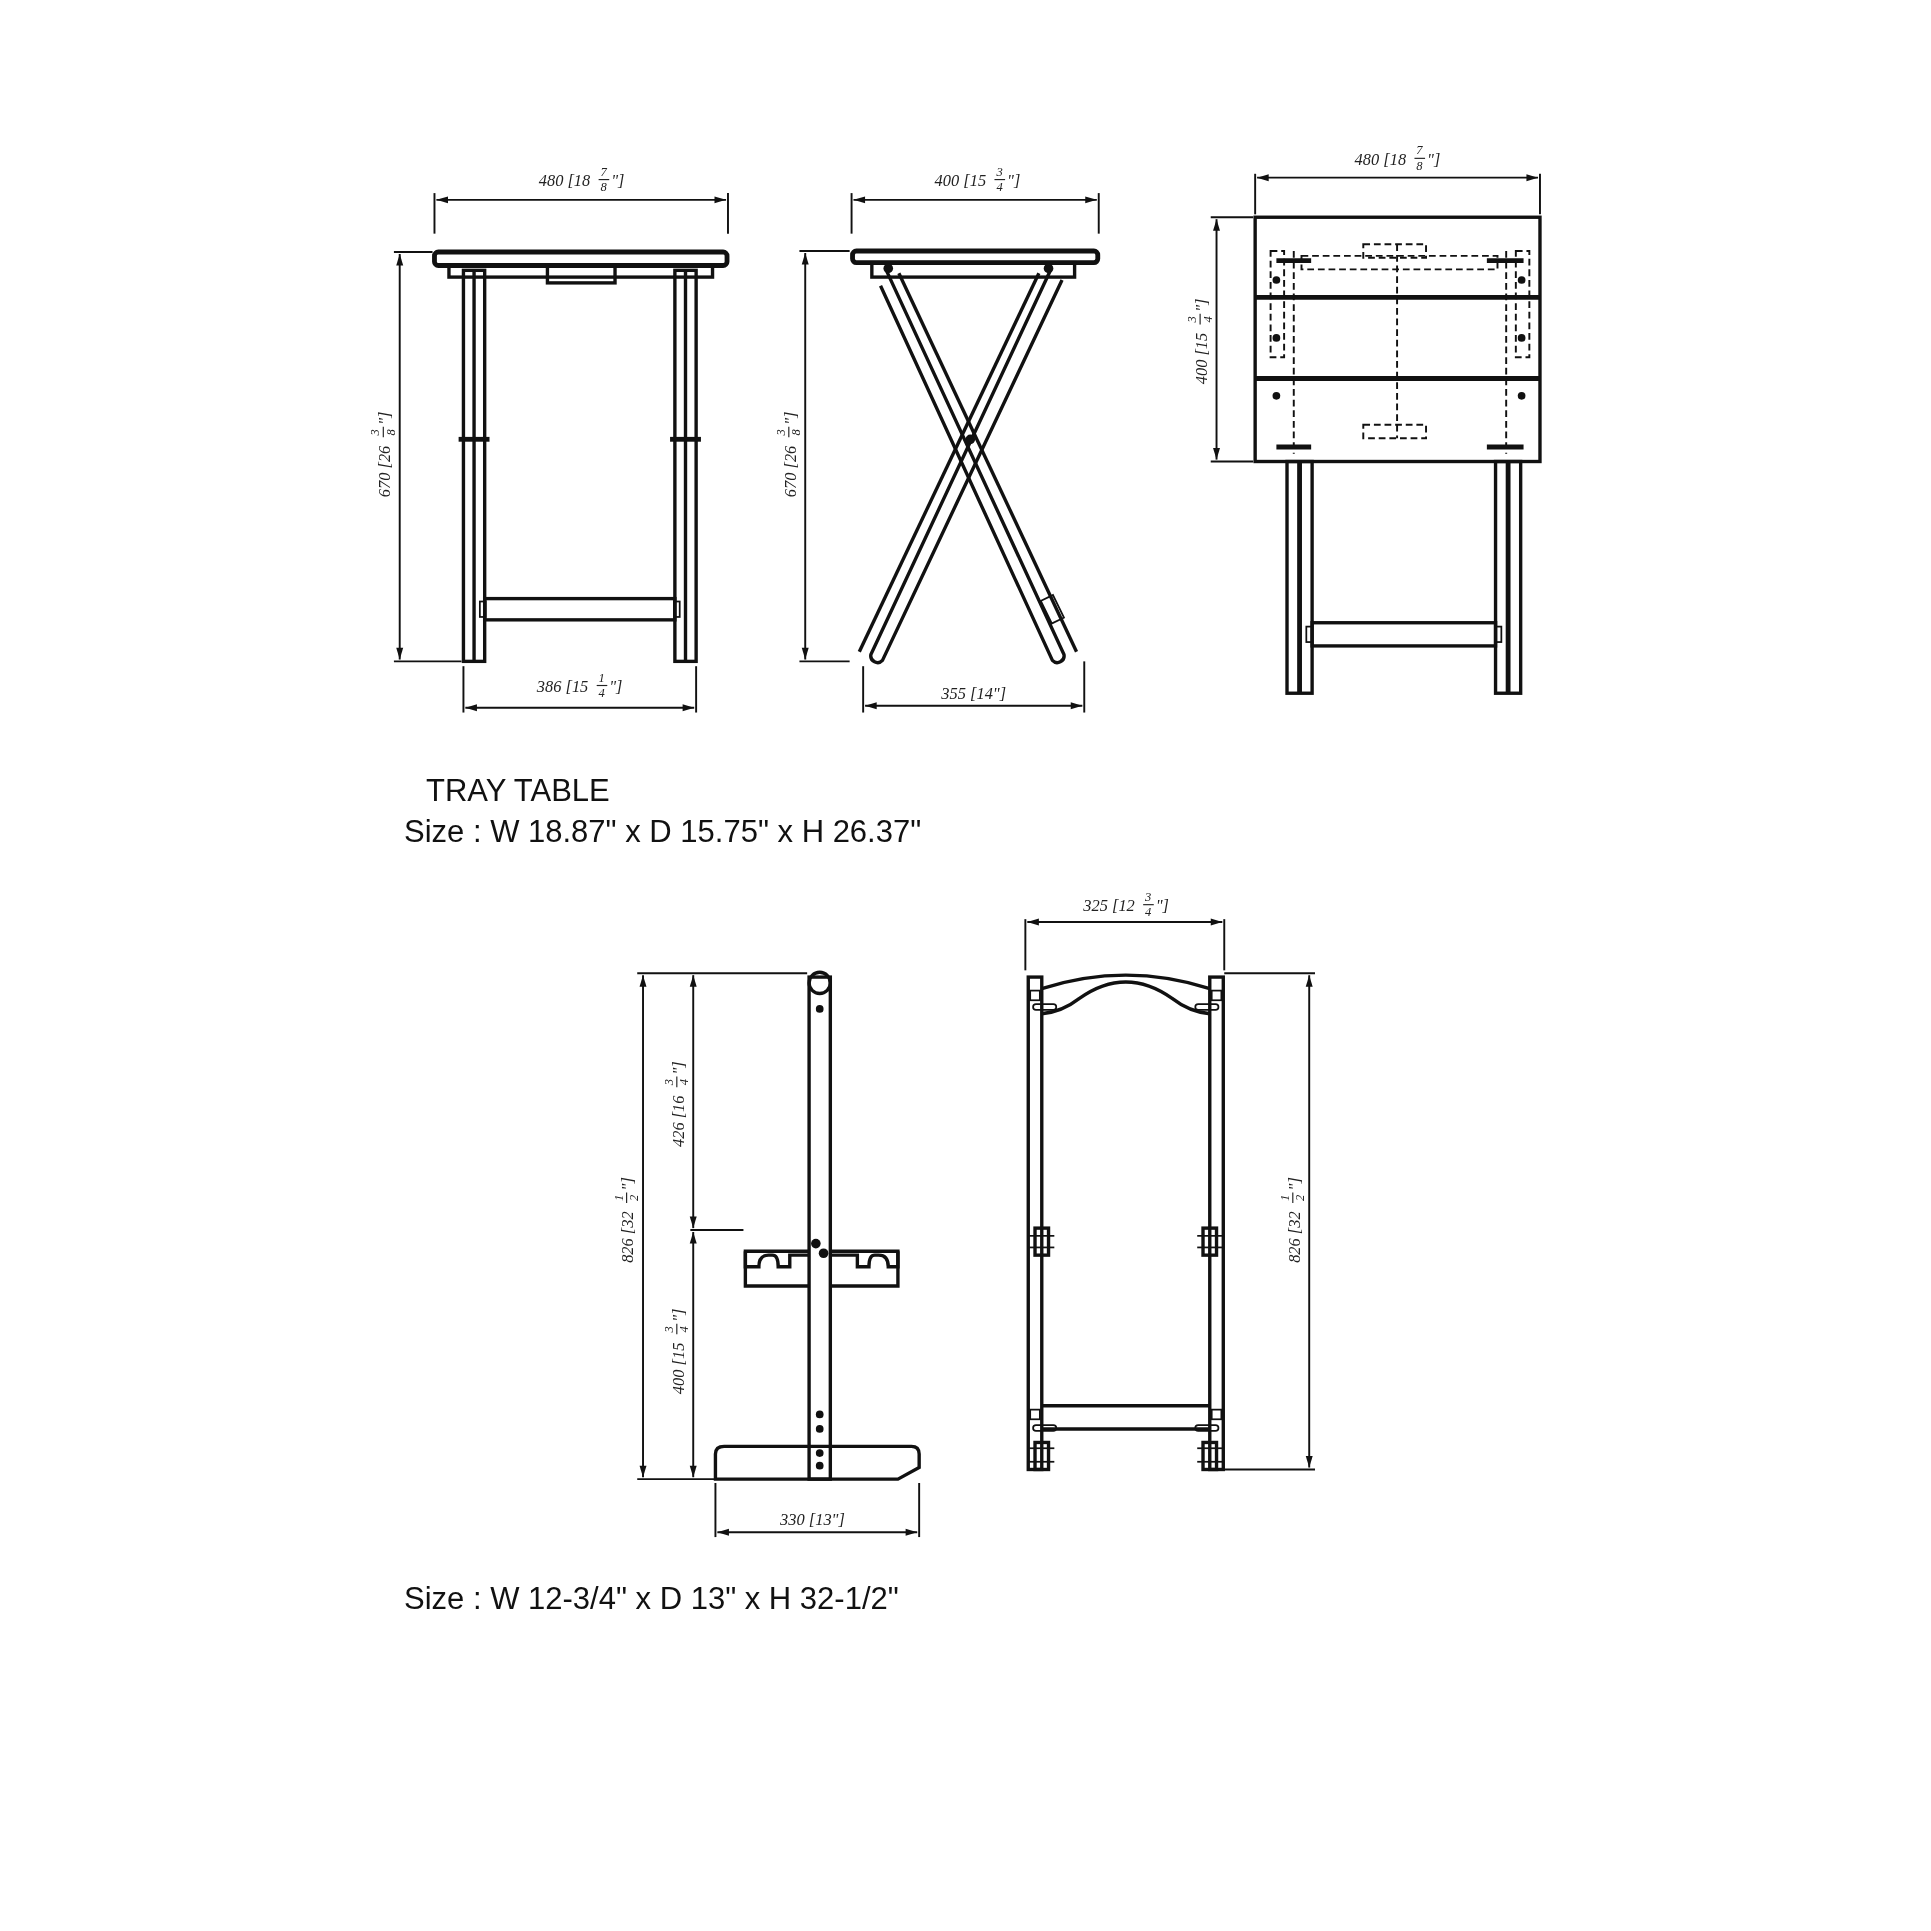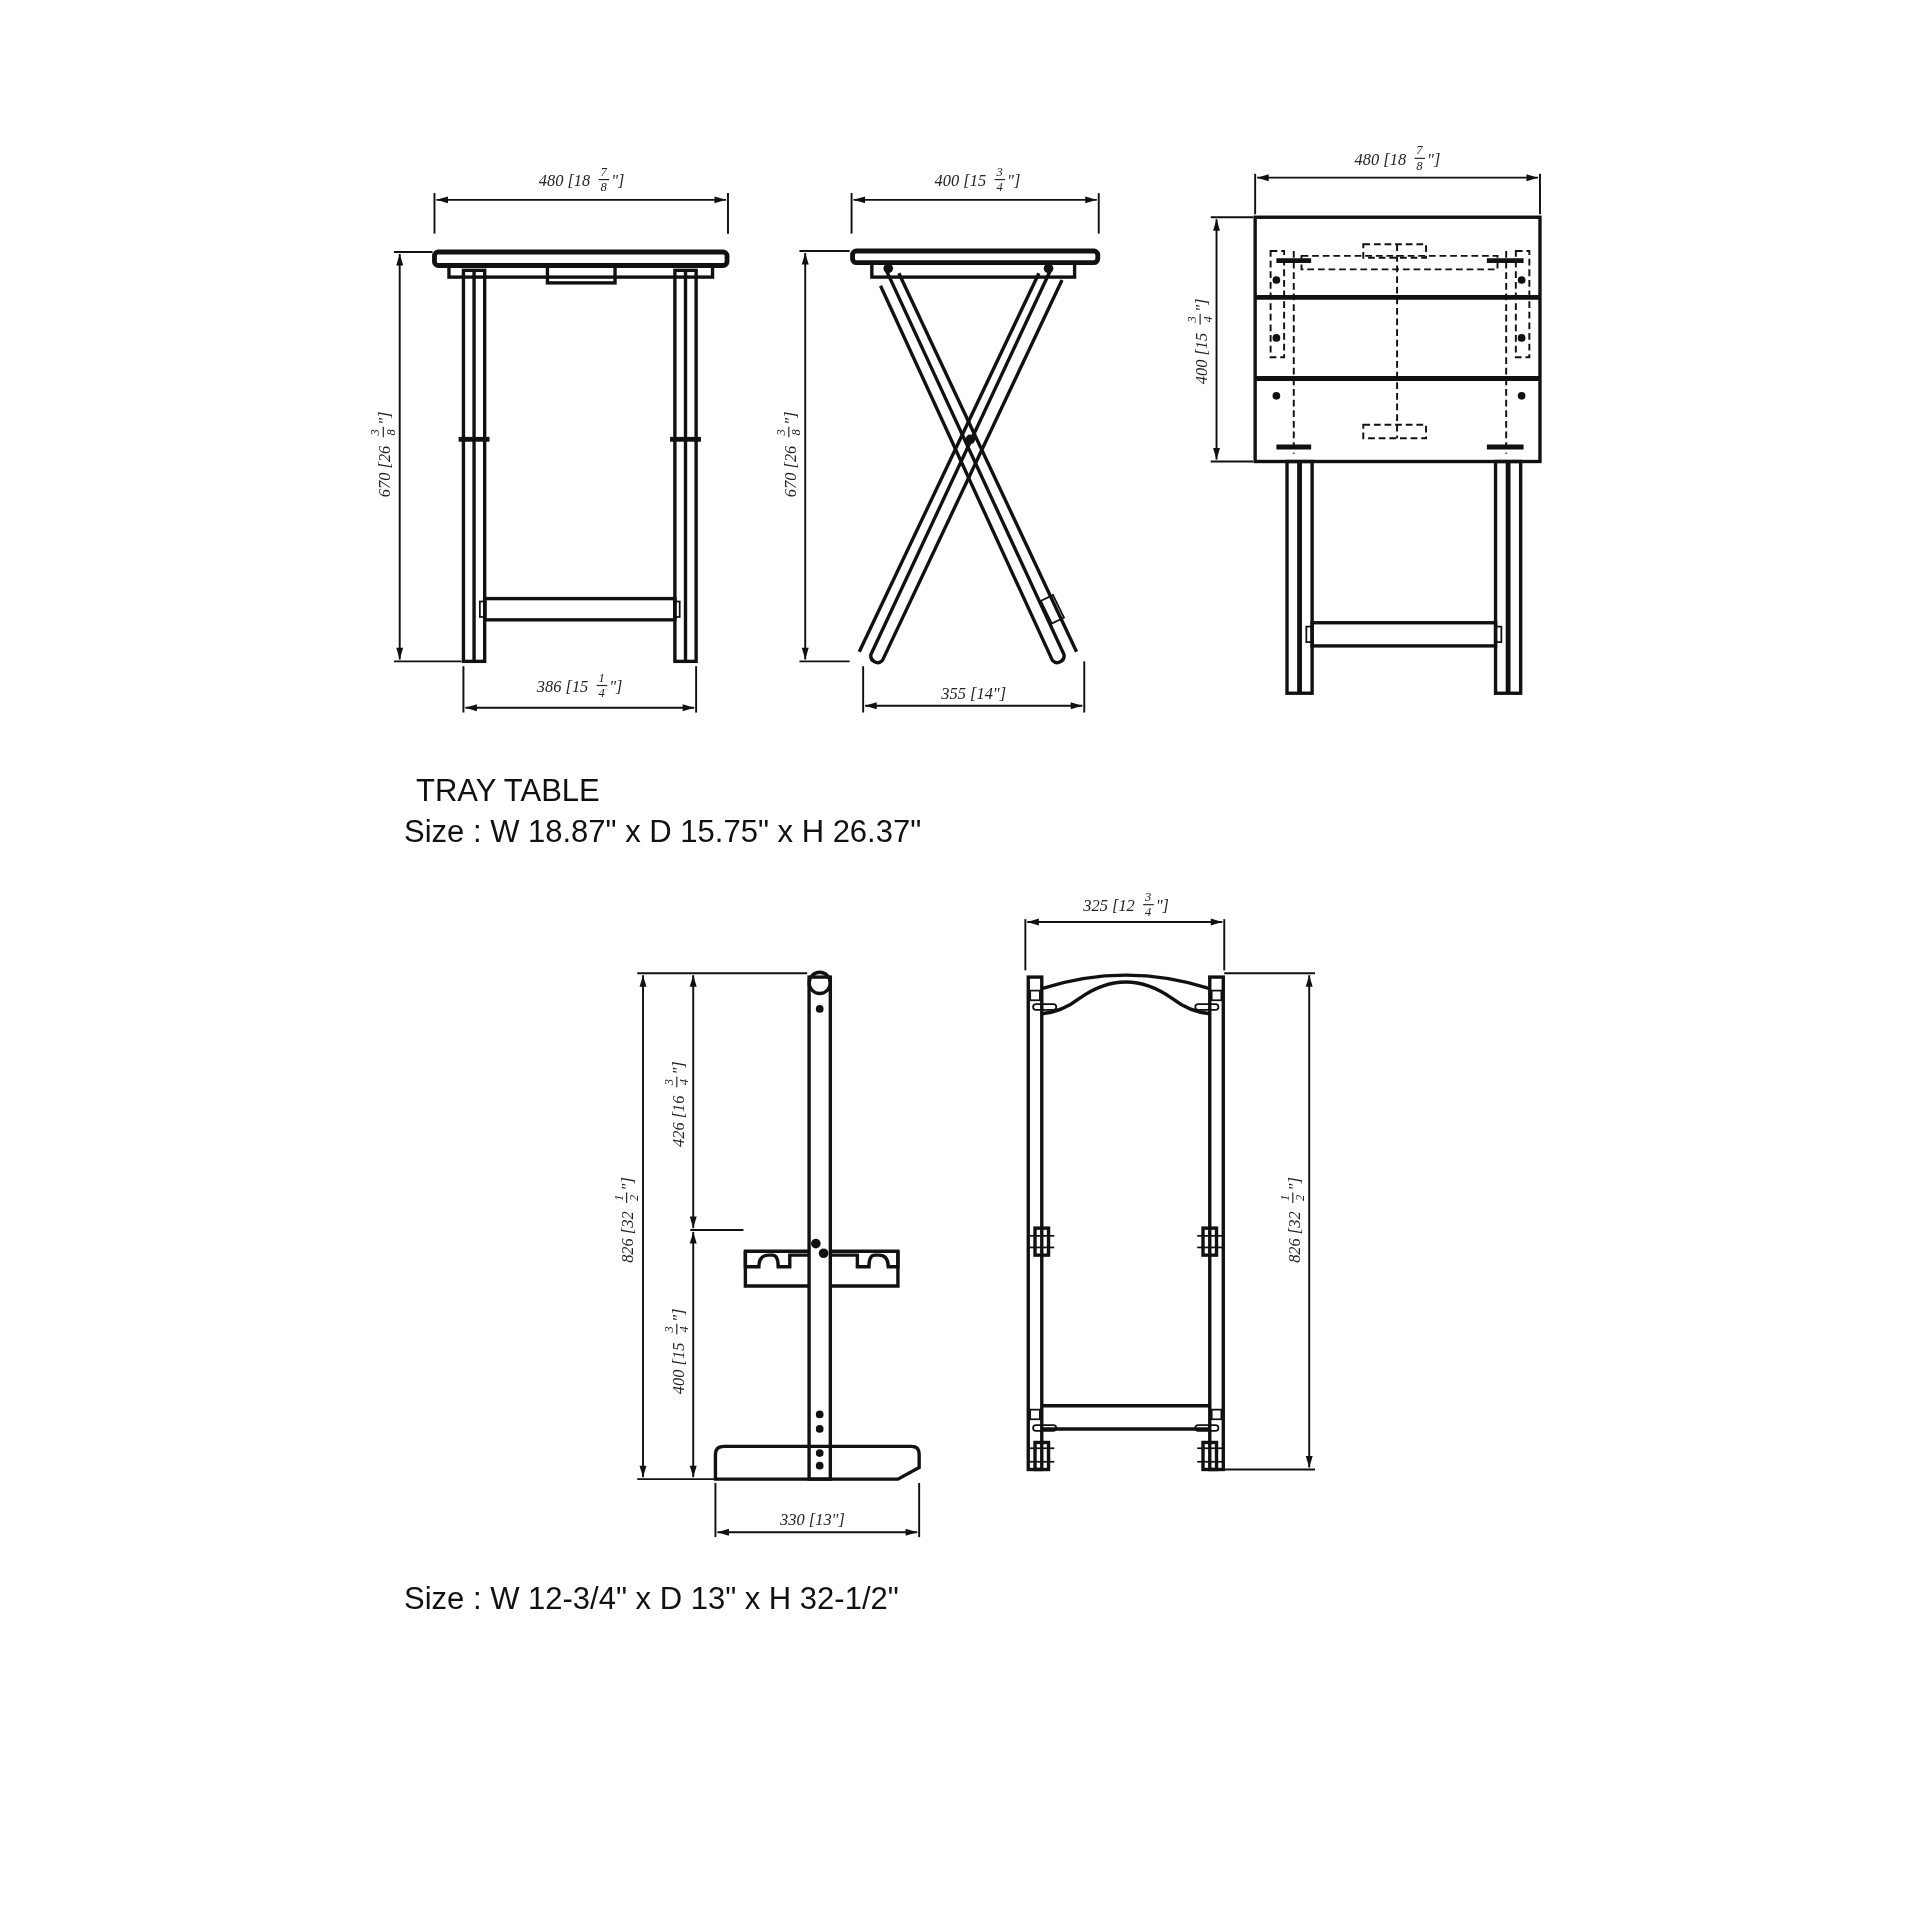--- a/index.html
+++ b/index.html
@@ -288,16 +288,16 @@
         <text class="dimtxt" x="0" y="0"><tspan>826</tspan> [<tspan>32</tspan></text>
         <text class="frac" x="64" y="-11">1</text>
         <line x1="62" y1="-7" x2="73" y2="-7" stroke="#222" stroke-width="1.2"></line>
         <text class="frac" x="64" y="5">2</text>
         <text class="dimtxt" x="75" y="0">"]</text>
       </g>
     </g>
   </g>
 </svg>
 
-<div class="caption" style="left:416px; top:770px;">TRAY TABLE</div>
+<div class="caption" style="left:426px; top:770px;">TRAY TABLE</div>
 <div class="caption" style="left:404px; top:811px;">Size : W 18.87" x  D 15.75" x H 26.37"</div>
 <div class="caption" style="left:404px; top:1578px;">Size : W 12-3/4" x  D 13" x H 32-1/2"</div>
 
 
 </body></html>

